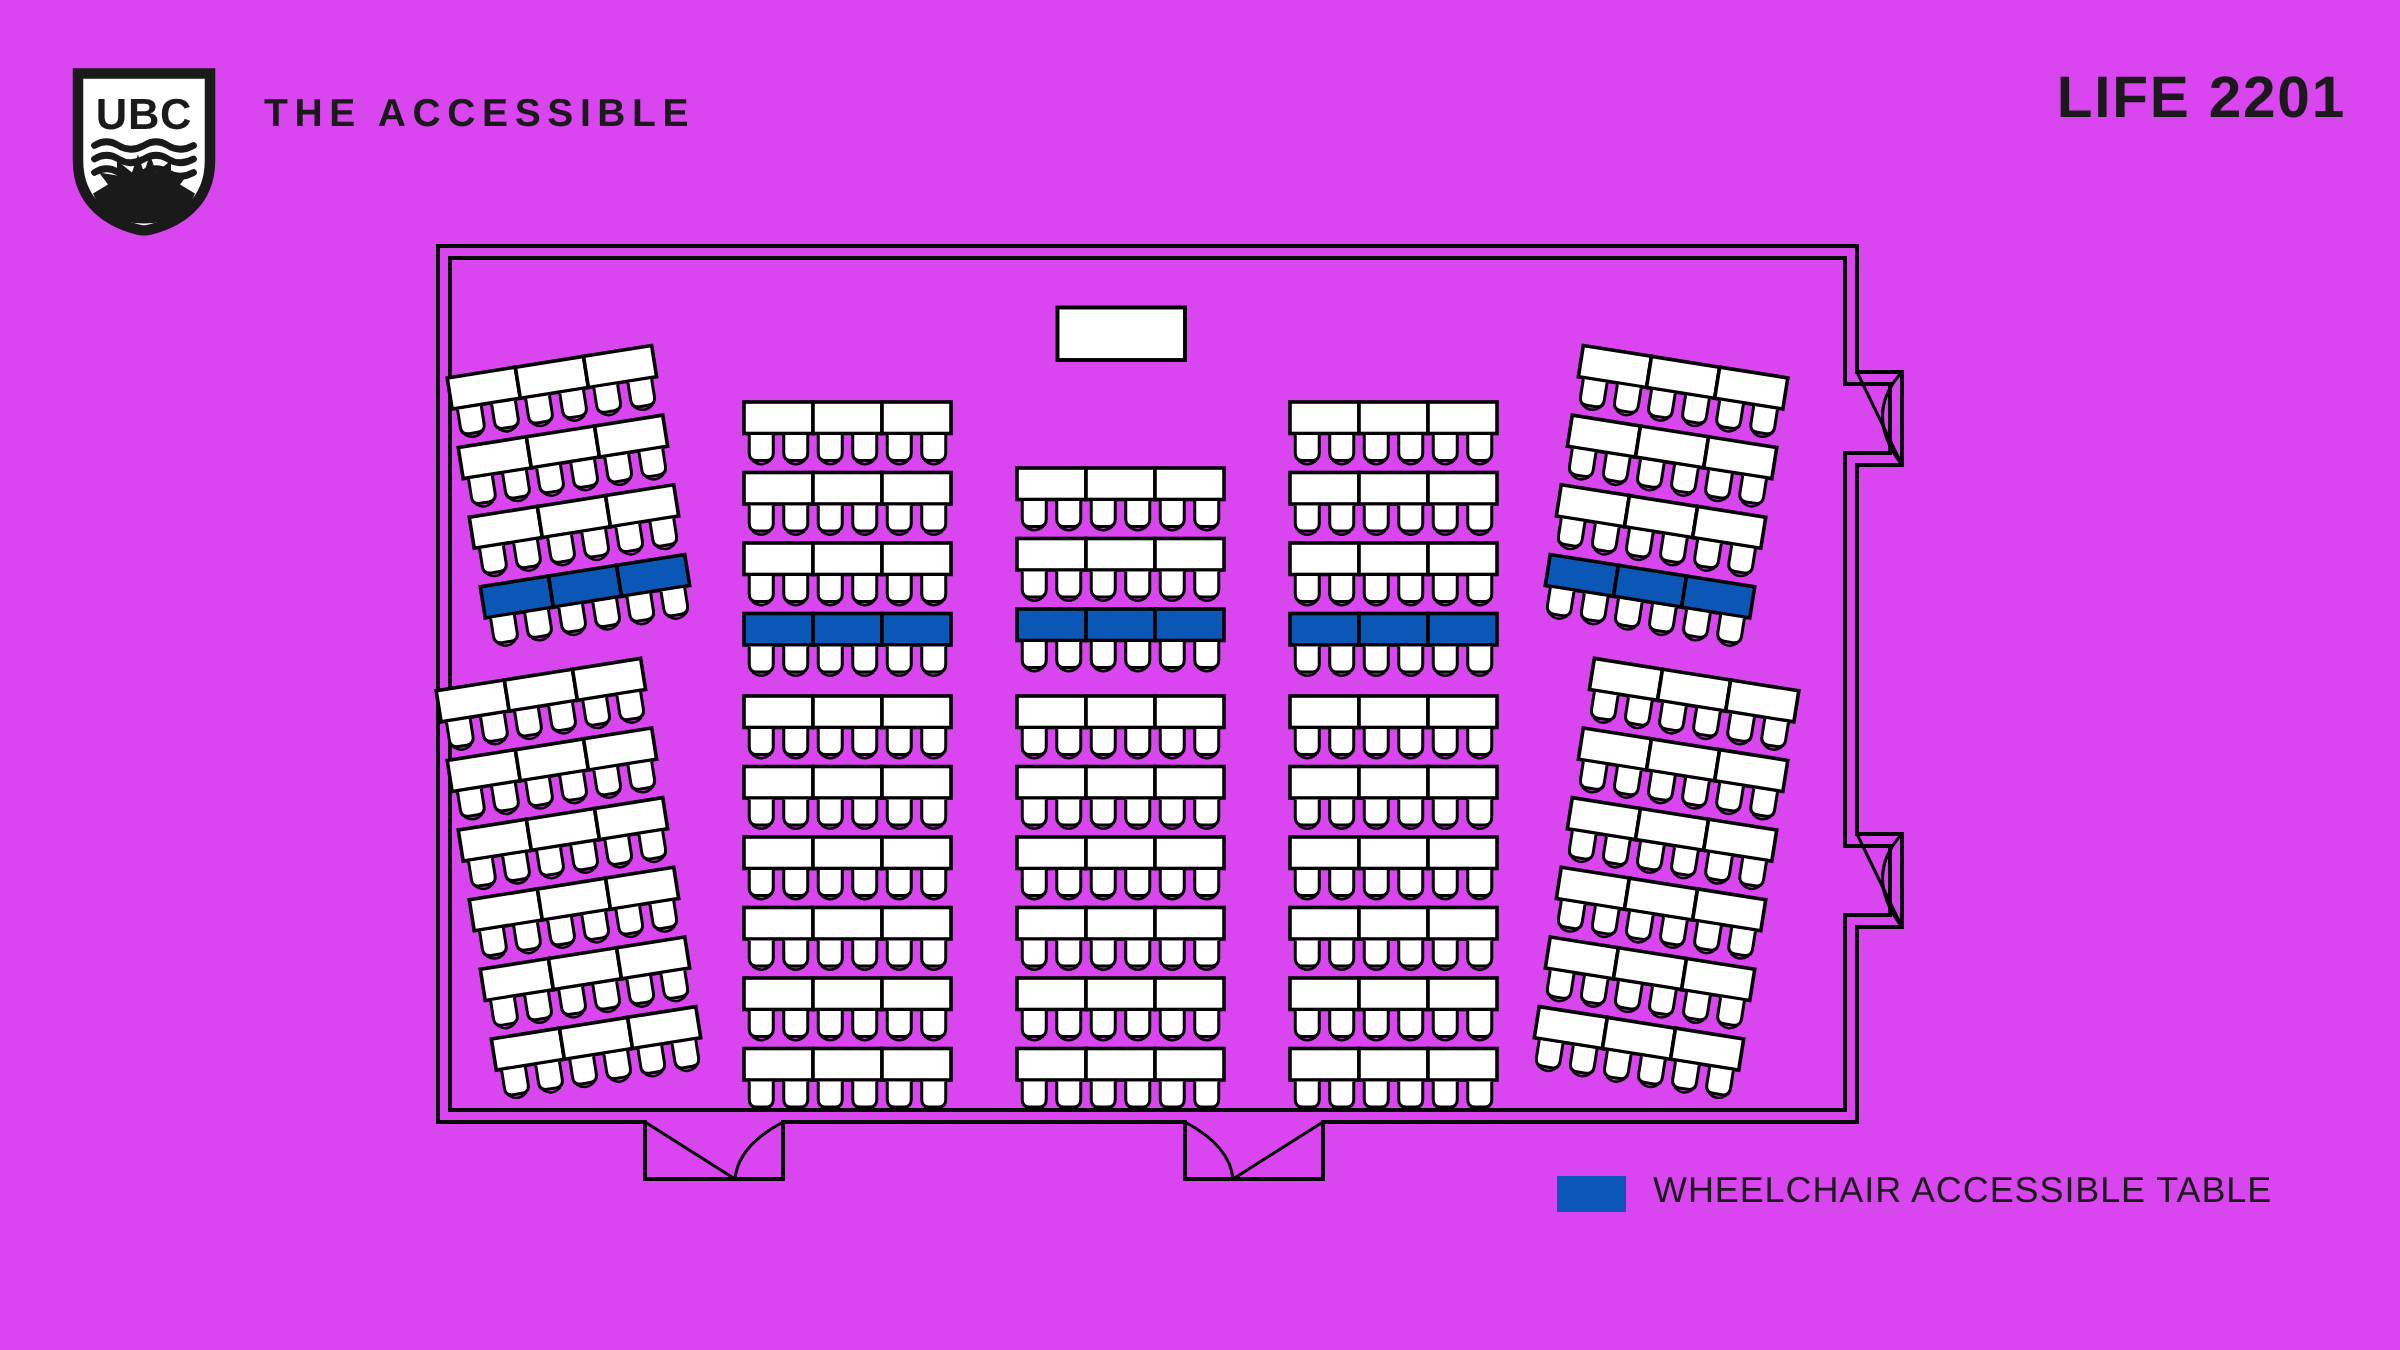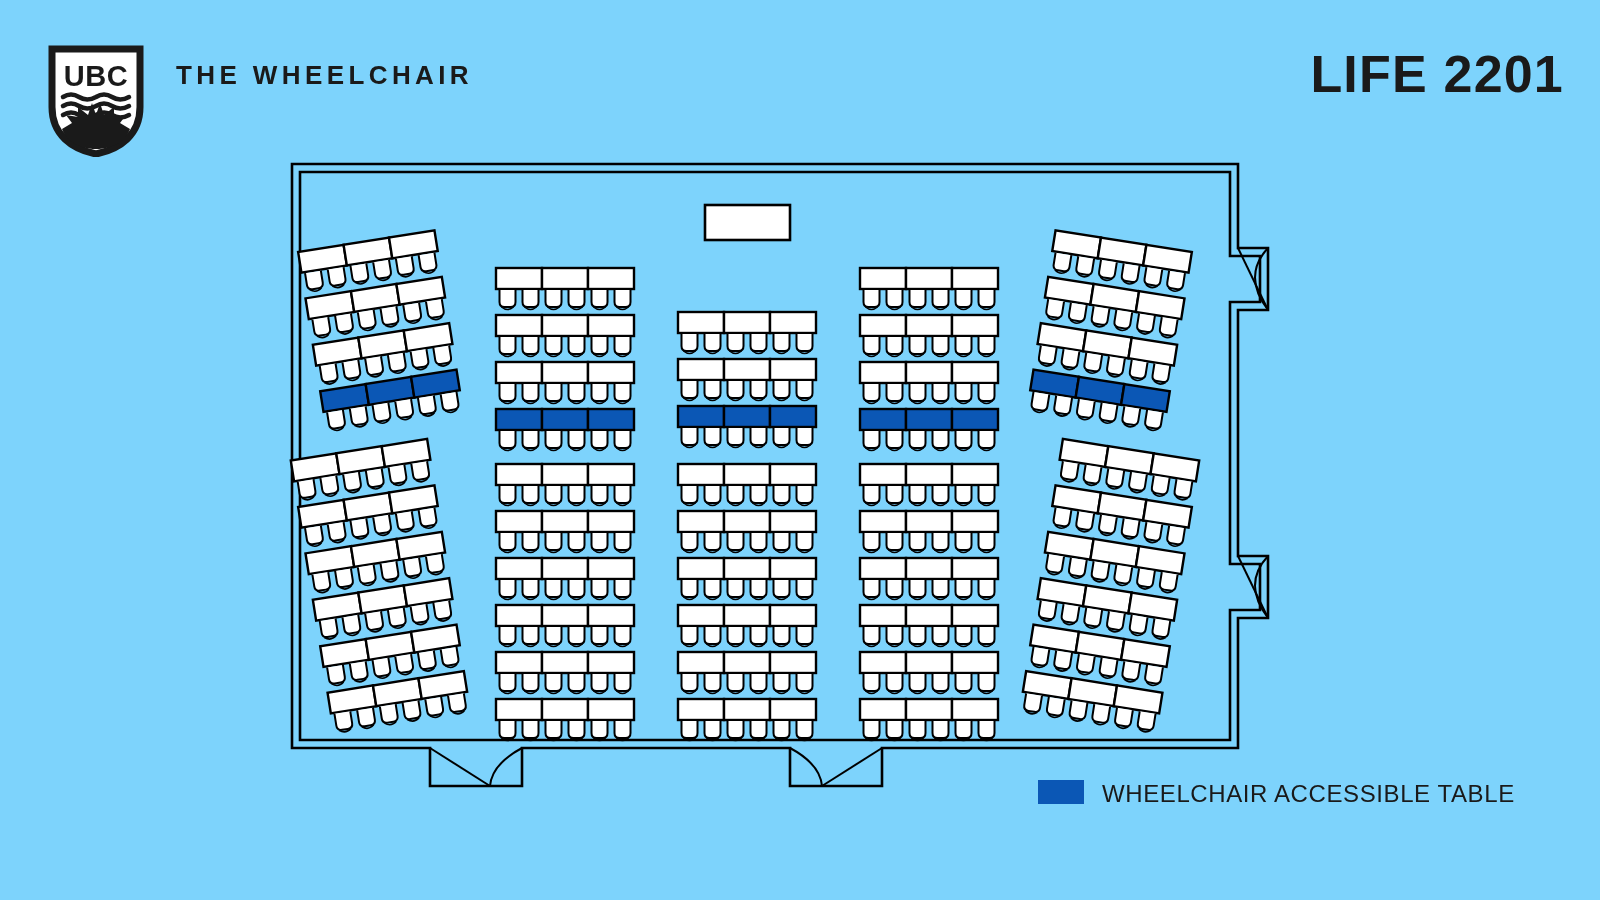--- a/index.html
+++ b/index.html
@@ -13,21 +13,21 @@
     height: 900px;
     position: relative;
     font-family: "Liberation Sans", sans-serif;
     overflow: hidden;
   }
   #page {
     position: absolute;
     left: 0; top: 0;
     width: 1600px;
     height: 900px;
-    background: #7dd3fc;
+    background: #d946ef;
   }
   
   #header-logo {
     position: absolute;
     left: 48px;
     top: 45px;
     width: 600px;
     height: 110px;
   }
   #shield {
@@ -49,41 +49,41 @@
     font-weight: bold;
     letter-spacing: 4.4px;
     line-height: 40px;
     white-space: nowrap;
     font-family: "Liberation Sans", sans-serif;
   }
   #room-title {
     position: absolute;
     right: 36px;
     top: 44px;
-    font-size: 52px;
+    font-size: 39px;
     font-weight: bold;
     letter-spacing: 1.2px;
     color: #1a1a1a;
     white-space: nowrap;
   }
   
   #floorplan {
     position: absolute;
     left: 0;
     top: 0;
     width: 1600px;
     height: 900px;
   }
   
   #legend {
     position: absolute;
     left: 1038px;
     top: 780px;
     display: flex;
-    align-items: flex-start;
+    align-items: flex-end;
     gap: 18px;
   }
   #legend-swatch {
     width: 46px;
     height: 24px;
     background: #0B57B5;
   }
   #legend-label {
     font-size: 24px;
     letter-spacing: 0.6px;
@@ -111,21 +111,21 @@
       </g>
 
       <g fill="#1a1a1a">
         <path d="M48 104 C30 104 18 95 14 84 L24 78 L18 70 L30 72 L30 62 L40 70 L44 58
                  L48 70 L52 58 L56 70 L66 62 L66 72 L78 70 L72 78 L82 84
                  C78 95 66 104 48 104 Z"></path>
       </g>
     </svg>
 
     <div id="wordmark">
-      <div class="wordmark-line">THE WHEELCHAIR</div>
+      <div class="wordmark-line">THE ACCESSIBLE</div>
     </div>
   </div>
 
   <div id="room-title">LIFE 2201</div>
 
   <svg id="floorplan" viewBox="0 0 1600 900">
 
     <g fill="none" stroke="#000000" stroke-width="2.6" stroke-linejoin="miter">
 
       <path d="

